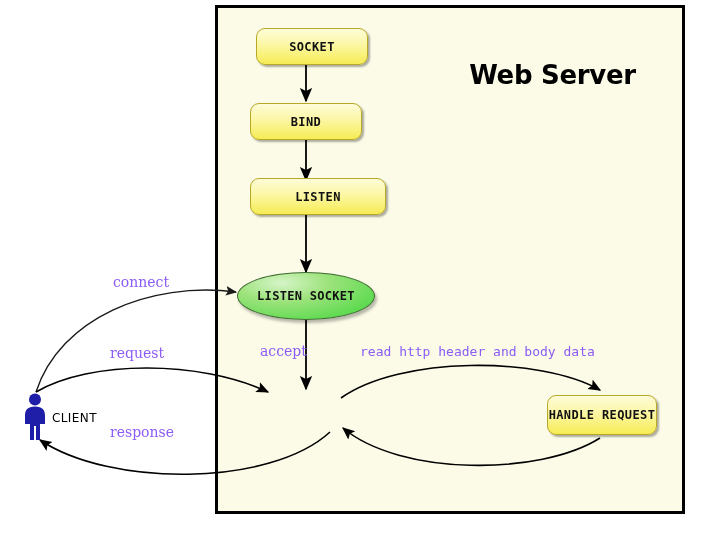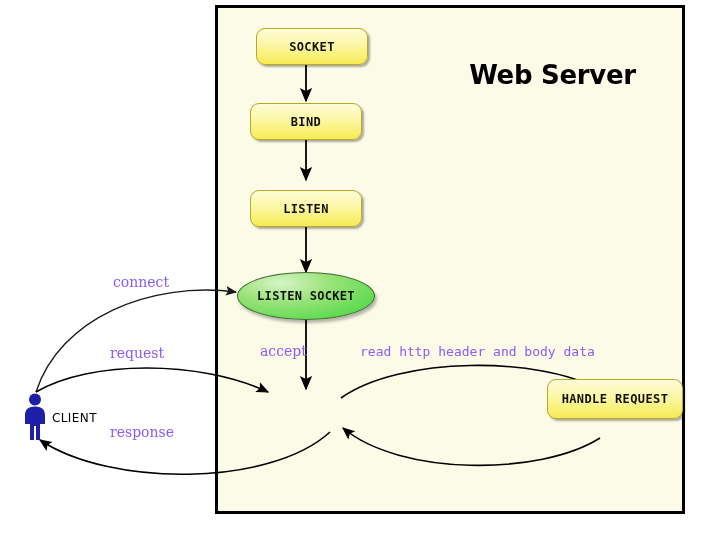--- a/index.html
+++ b/index.html
@@ -168,30 +168,30 @@
   </svg>
 
   <div class="pbox" style="left:250px; top:28px; width:112px; height:37px;margin-left:6px;">
     <span>SOCKET</span>
   </div>
 
   <div class="pbox" style="left:250px; top:103px; width:112px; height:37px;">
     <span>BIND</span>
   </div>
 
-  <div class="pbox" style="left:250px; top:178px; width:112px; height:37px;margin-top:12px;">
+  <div class="pbox" style="left:250px; top:178px; width:136px; height:37px;">
     <span>LISTEN</span>
   </div>
 
   <div class="ellipse green" style="left:237px; top:272px; width:138px; height:48px;align-items:center;">
     <span>LISTEN SOCKET</span>
   </div>
 
 
-  <div class="pbox" style="left:547px; top:379px; width:136px; height:40px;">
+  <div class="pbox" style="left:547px; top:395px; width:110px; height:40px;">
     <span>HANDLE REQUEST</span>
   </div>
 
   <svg class="actor" viewBox="0 0 26 48">
     <circle cx="13" cy="6.5" r="6" fill="#1e1ea8"></circle>
     <path d="M13 13.5 C 5.5 13.5, 3 17, 3 23 L 3 31 L 8 31 L 8 47 L 12 47 L 12 33 L 14 33 L 14 47 L 18 47 L 18 31 L 23 31 L 23 23 C 23 17, 20.5 13.5, 13 13.5 Z" fill="#1e1ea8"></path>
   </svg>
   <div class="actor-label">CLIENT</div>
 
   <div class="elabel serif" style="left:113px; top:274px;">connect</div>

